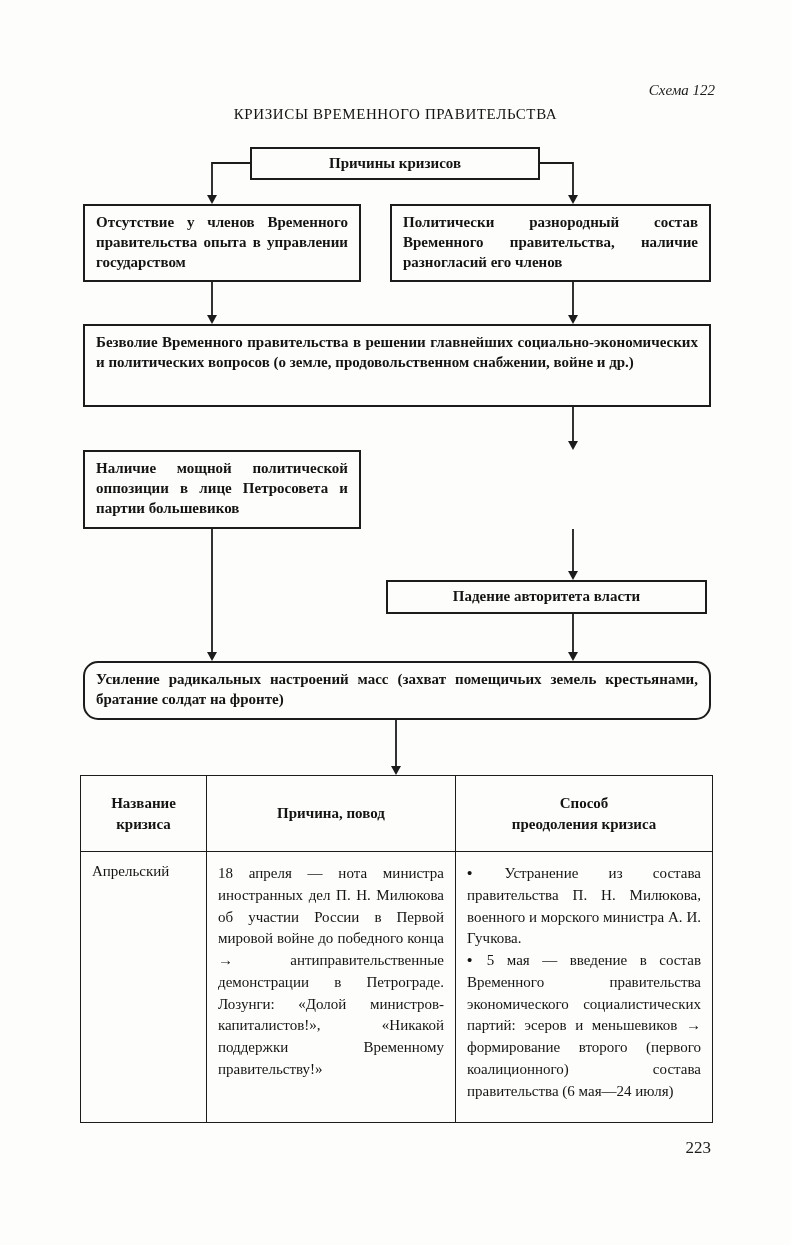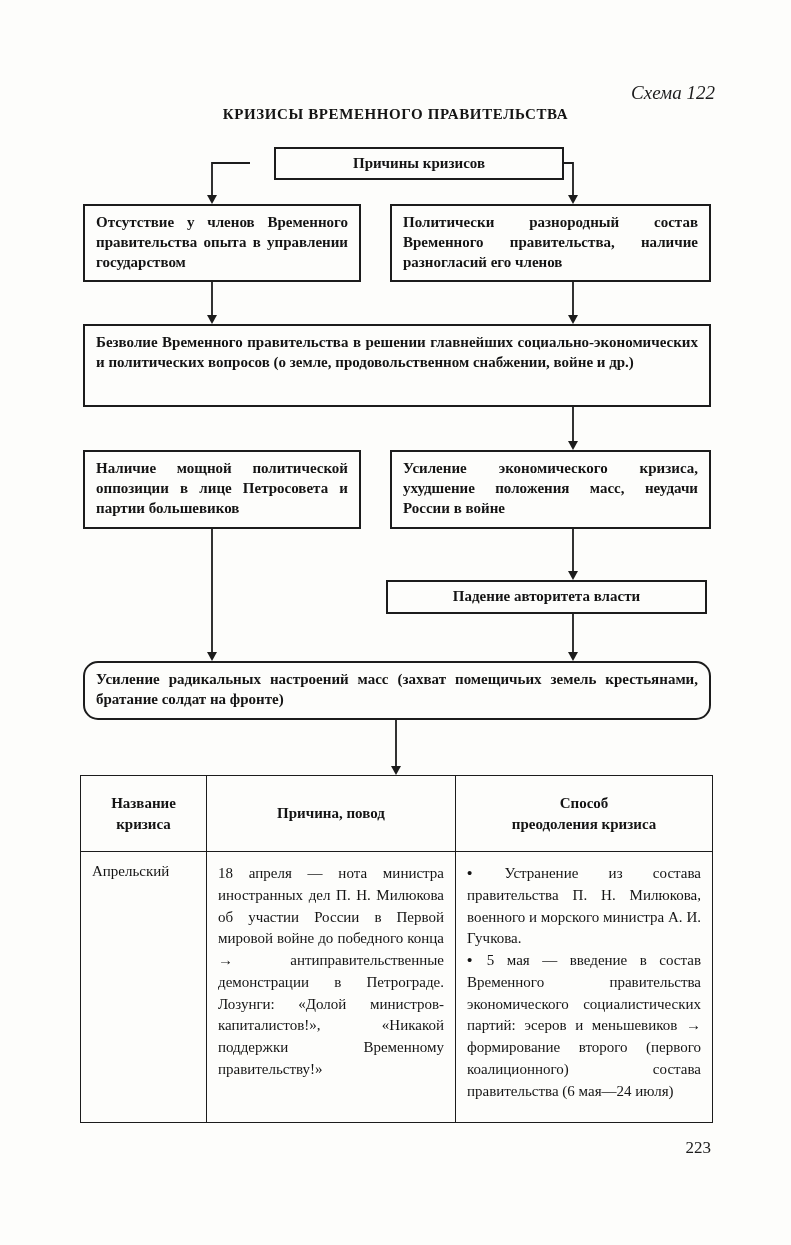--- a/index.html
+++ b/index.html
@@ -14,30 +14,30 @@
     width: 791px;
     height: 1245px;
     background: #fdfdfb;
     overflow: hidden;
   }
   .schema-label {
     position: absolute;
     top: 82px;
     right: 76px;
     font-style: italic;
-    font-size: 19px;
+    font-size: 15px;
     color: #1c1c1c;
   }
   .page-title {
     position: absolute;
     top: 106px;
     left: 0;
     width: 791px;
     text-align: center;
-    font-weight: bold;
+    font-weight: normal;
     font-size: 15px;
     letter-spacing: 0.6px;
     color: #141414;
   }
   .arrows {
     position: absolute;
     top: 0; left: 0;
     width: 791px; height: 1245px;
   }
   .node {
@@ -128,31 +128,30 @@
       <polygon points="568,652 578,652 573,661"></polygon>
       <polygon points="207,652 217,652 212,661"></polygon>
       <polygon points="391,766 401,766 396,775"></polygon>
     </g>
   </svg>
 
   <div class="schema-label">Схема 122</div>
 
   <div class="page-title">КРИЗИСЫ ВРЕМЕННОГО ПРАВИТЕЛЬСТВА</div>
 
-  <div class="node centered" style="left:250px; top:147px; width:290px; height:33px;margin-left:24px;">Причины кризисов</div>
+  <div class="node centered" style="left:250px; top:147px; width:290px; height:33px;">Причины кризисов</div>
 
   <div class="node justified" style="left:83px; top:204px; width:278px; min-height:76px;">Отсутствие у членов Временного правительства опыта в управлении государством</div>
 
   <div class="node justified" style="left:390px; top:204px; width:321px; min-height:76px;">Политически разнородный состав Временного правительства, наличие разногласий его членов</div>
 
   <div class="node justified" style="left:83px; top:324px; width:628px; min-height:83px;">Безволие Временного правительства в решении главнейших социально-экономических и политических вопросов (о земле, продовольственном снабжении, войне и др.)</div>
 
   <div class="node justified" style="left:83px; top:450px; width:278px; min-height:79px;">Наличие мощной политической оппозиции в лице Петросовета и партии большевиков</div>
 
-  <div class="node justified" style="left:390px; top:450px; width:321px; min-height:79px;">Усиление экономического кризиса, ухудшение положения масс, неудачи России в войне</div>
 
   <div class="node centered" style="left:386px; top:580px; width:321px; height:34px;">Падение авторитета власти</div>
 
   <div class="node justified" style="left:83px; top:661px; width:628px; min-height:59px;border-radius:15px;">Усиление радикальных настроений масс (захват помещичьих земель крестьянами, братание солдат на фронте)</div>
 
   <table class="crisis-table">
     <colgroup>
       <col style="width:126px">
       <col style="width:249px">
       <col style="width:257px">

